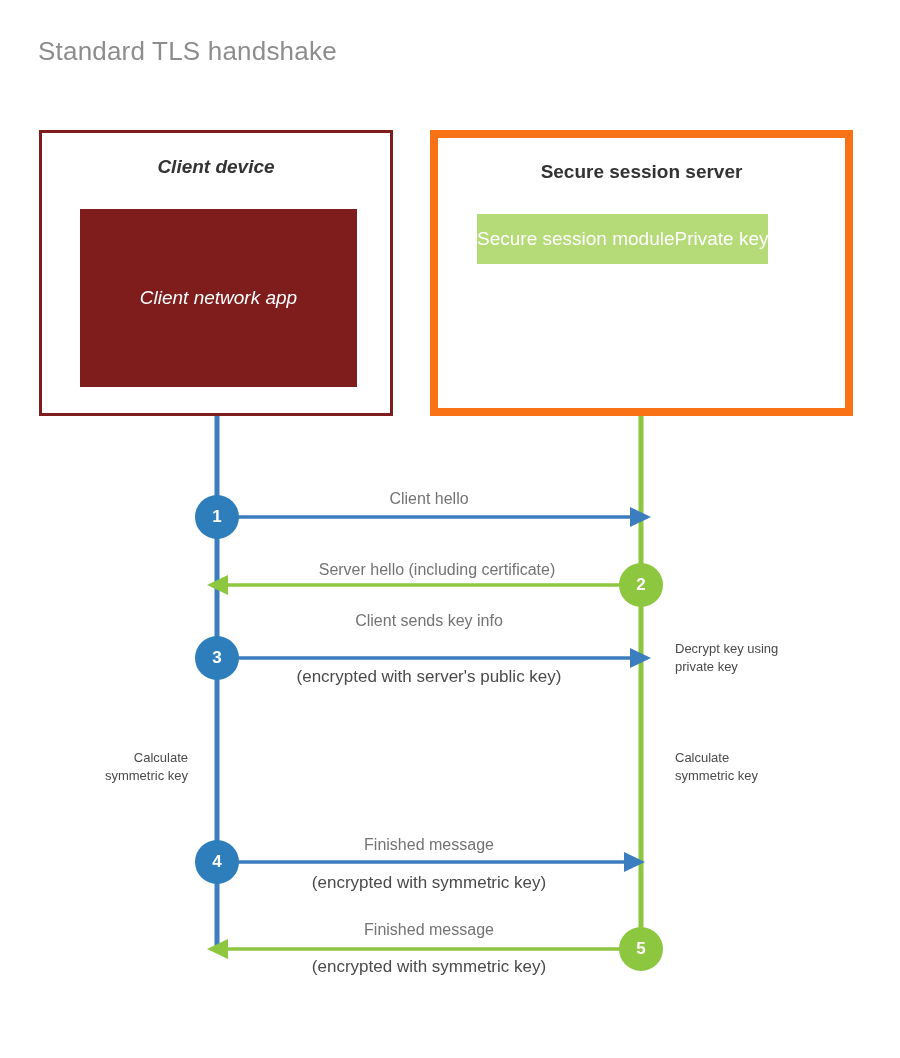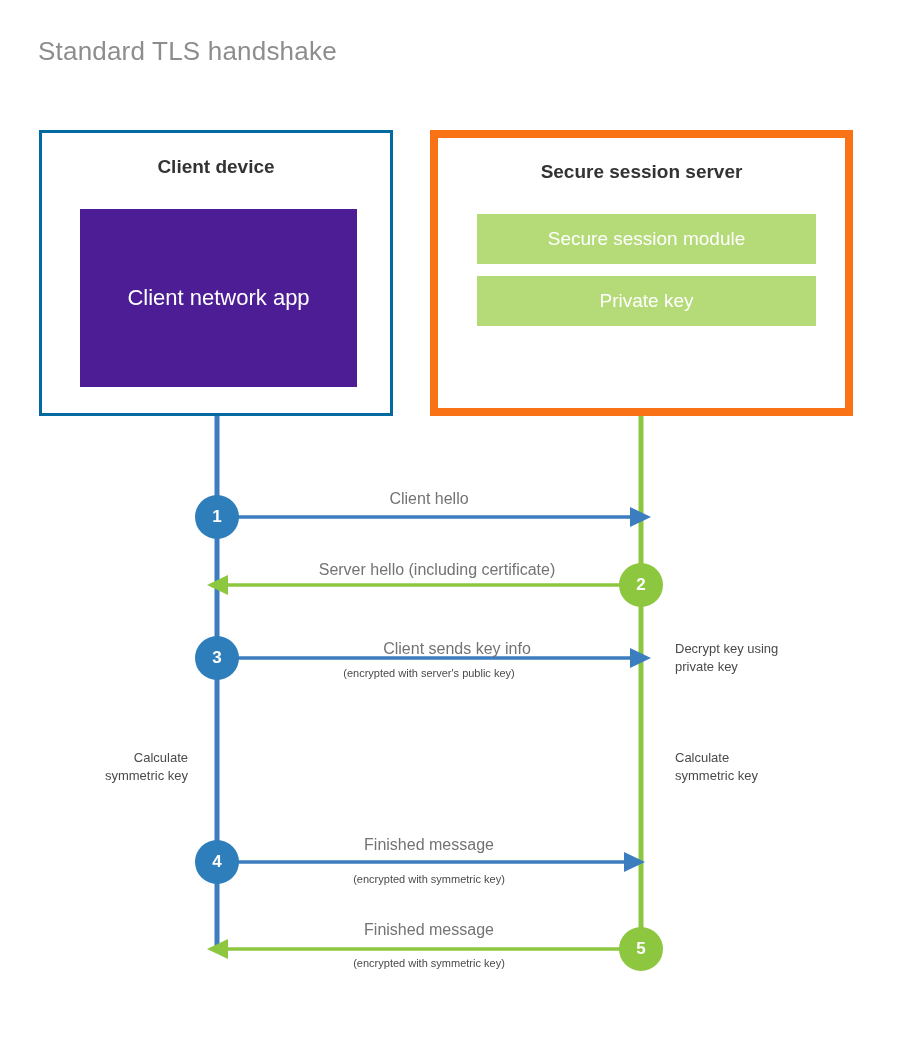--- a/index.html
+++ b/index.html
@@ -40,21 +40,22 @@
   .actor-box {
     position: absolute;
     background: #ffffff;
     box-sizing: border-box;
   }
   .actor-box.client {
     left: 39px;
     top: 120px;
     width: 354px;
     height: 286px;
-    border: 3px solid #0369a1;
+    border: 3px solid #7f1d1d;
+    font-style: italic;
   }
   .actor-box.server {
     left: 430px;
     top: 120px;
     width: 423px;
     height: 286px;
     border: 8px solid #f97316;
   }
   .actor-title {
     position: absolute;
@@ -67,42 +68,42 @@
     color: #333333;
   }
 
   
   .client-app-block {
     position: absolute;
     left: 38px;
     top: 76px;
     width: 277px;
     height: 178px;
-    background: #4c1d95;
+    background: #7f1d1d;
     color: #ffffff;
-    font-size: 22px;
+    font-size: 19px;
     font-weight: 300;
     display: flex;
     align-items: center;
     justify-content: center;
     text-align: center;
     line-height: 1.35;
     padding: 0 12px;
     box-sizing: border-box;
   }
 
   
   .server-bars {
     position: absolute;
     left: 39px;
     top: 76px;
     width: 339px;
     display: flex;
-    flex-direction: column;
-    gap: 12px;
+    flex-direction: row;
+    gap: 0;
   }
   .server-bar {
     height: 50px;
     background: #b5db78;
     color: #ffffff;
     font-size: 19px;
     font-weight: 300;
     display: flex;
     align-items: center;
     justify-content: center;
@@ -122,21 +123,21 @@
   
   .msg-label {
     position: absolute;
     font-size: 16px;
     font-weight: 400;
     color: #737373;
     white-space: nowrap;
   }
   .msg-sub {
     position: absolute;
-    font-size: 11px;
+    font-size: 17px;
     font-weight: 400;
     color: #4a4a4a;
     white-space: nowrap;
   }
   .side-note {
     position: absolute;
     font-size: 13px;
     font-weight: 400;
     color: #4a4a4a;
     line-height: 1.35;
@@ -215,21 +216,21 @@
   <div class="step-number" style="left:195px; top:497px;">1</div>
   <div class="step-number" style="left:619px; top:565px;">2</div>
   <div class="step-number" style="left:195px; top:638px;">3</div>
   <div class="step-number" style="left:195px; top:842px;">4</div>
   <div class="step-number" style="left:619px; top:929px;">5</div>
 
   <div class="msg-label" style="left:0; top:480px; width:858px; text-align:center;">Client hello</div>
 
   <div class="msg-label" style="left:8px; top:551px; width:858px; text-align:center;">Server hello (including certificate)</div>
 
-  <div class="msg-label" style="left:0; top:630px; width:858px; text-align:center;padding-left:28px;">Client sends key info</div>
+  <div class="msg-label" style="left:0; top:602px; width:858px; text-align:center;">Client sends key info</div>
   <div class="msg-sub" style="left:0; top:657px; width:858px; text-align:center;">(encrypted with server's public key)</div>
 
   <div class="msg-label" style="left:0; top:826px; width:858px; text-align:center;">Finished message</div>
   <div class="msg-sub" style="left:0; top:863px; width:858px; text-align:center;">(encrypted with symmetric key)</div>
 
   <div class="msg-label" style="left:0; top:911px; width:858px; text-align:center;">Finished message</div>
   <div class="msg-sub" style="left:0; top:947px; width:858px; text-align:center;">(encrypted with symmetric key)</div>
 
   <div class="side-note right-note" style="left:675px; top:630px; width:200px;">Decrypt key using
 private key</div>

